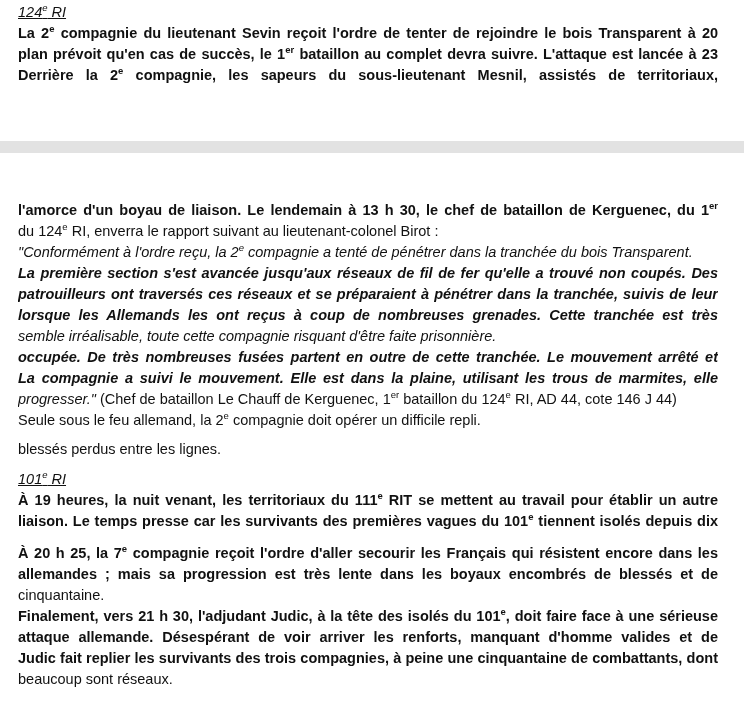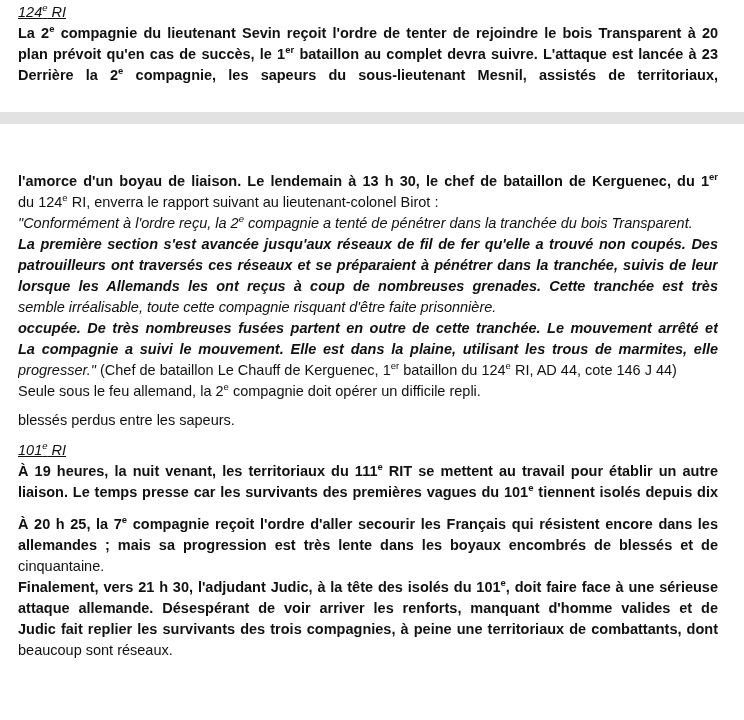--- a/index.html
+++ b/index.html
@@ -16,21 +16,21 @@
   }
   .doc {
     width: 744px;
   }
   .page {
     padding-left: 18px;
     padding-right: 26px;
   }
   .page-1 {
     box-sizing: border-box;
-    height: 112px;
+    height: 141px;
     padding-top: 2px;
     overflow: hidden;
   }
   .page-sep {
     height: 12px;
     width: 744px;
     background: #e2e2e2;
   }
   .page-2 {
     padding-top: 47px;
@@ -81,27 +81,27 @@
       <div class="line"><span class="it">"Conformément à l'ordre reçu, la 2<sup>e</sup> compagnie a tenté de pénétrer dans la tranchée du bois Transparent.</span></div>
       <div class="line just"><span class="it">La première section s'est avancée jusqu'aux réseaux de fil de fer qu'elle a trouvé non coupés. Des</span></div>
       <div class="line just"><span class="it">patrouilleurs ont traversés ces réseaux et se préparaient à pénétrer dans la tranchée, suivis de leur section,</span></div>
       <div class="line just"><span class="it">lorsque les Allemands les ont reçus à coup de nombreuses grenades. Cette tranchée est très fortement</span></div>
       <div class="line"><span class="it">semble irréalisable, toute cette compagnie risquant d'être faite prisonnière.</span></div>
       <div class="line just"><span class="it">occupée. De très nombreuses fusées partent en outre de cette tranchée. Le mouvement arrêté et l'opération</span></div>
       <div class="line just"><span class="it">La compagnie a suivi le mouvement. Elle est dans la plaine, utilisant les trous de marmites, elle cherche à</span></div>
       <div class="line"><span class="it">progresser." </span><span>(Chef de bataillon Le Chauff de Kerguenec, 1<sup>er</sup> bataillon du 124<sup>e</sup> RI, AD 44, cote 146 J 44)</span></div>
       <div class="line"><span>Seule sous le feu allemand, la 2<sup>e</sup> compagnie doit opérer un difficile repli.</span></div>
       <div class="spacer" style="height: 8px;"></div>
-      <div class="line"><span>blessés perdus entre les sapeurs.</span></div>
+      <div class="line"><span>blessés perdus entre les lignes.</span></div>
       <div class="spacer" style="height: 9px;"></div>
       <div class="line heading"><span class="it">101<sup>e</sup> RI</span></div>
       <div class="line just"><span>À 19 heures, la nuit venant, les territoriaux du 111<sup>e</sup> RIT se mettent au travail pour établir un autre boyau de</span></div>
       <div class="line just"><span>liaison. Le temps presse car les survivants des premières vagues du 101<sup>e</sup> tiennent isolés depuis dix heures</span></div>
       <div class="spacer" style="height: 11px;"></div>
       <div class="line just"><span>À 20 h 25, la 7<sup>e</sup> compagnie reçoit l'ordre d'aller secourir les Français qui résistent encore dans les lignes</span></div>
       <div class="line just"><span>allemandes ; mais sa progression est très lente dans les boyaux encombrés de blessés et de travailleurs</span></div>
       <div class="line"><span>cinquantaine.</span></div>
       <div class="line just"><span>Finalement, vers 21 h 30, l'adjudant Judic, à la tête des isolés du 101<sup>e</sup>, doit faire face à une sérieuse contre-</span></div>
       <div class="line just"><span>attaque allemande. Désespérant de voir arriver les renforts, manquant d'homme valides et de munitions,</span></div>
-      <div class="line just"><span>Judic fait replier les survivants des trois compagnies, à peine une territoriaux de combattants, dont</span></div>
+      <div class="line just"><span>Judic fait replier les survivants des trois compagnies, à peine une cinquantaine de combattants, dont</span></div>
       <div class="line"><span>beaucoup sont réseaux.</span></div>
     </div>
 </div>
 
 </body></html>

